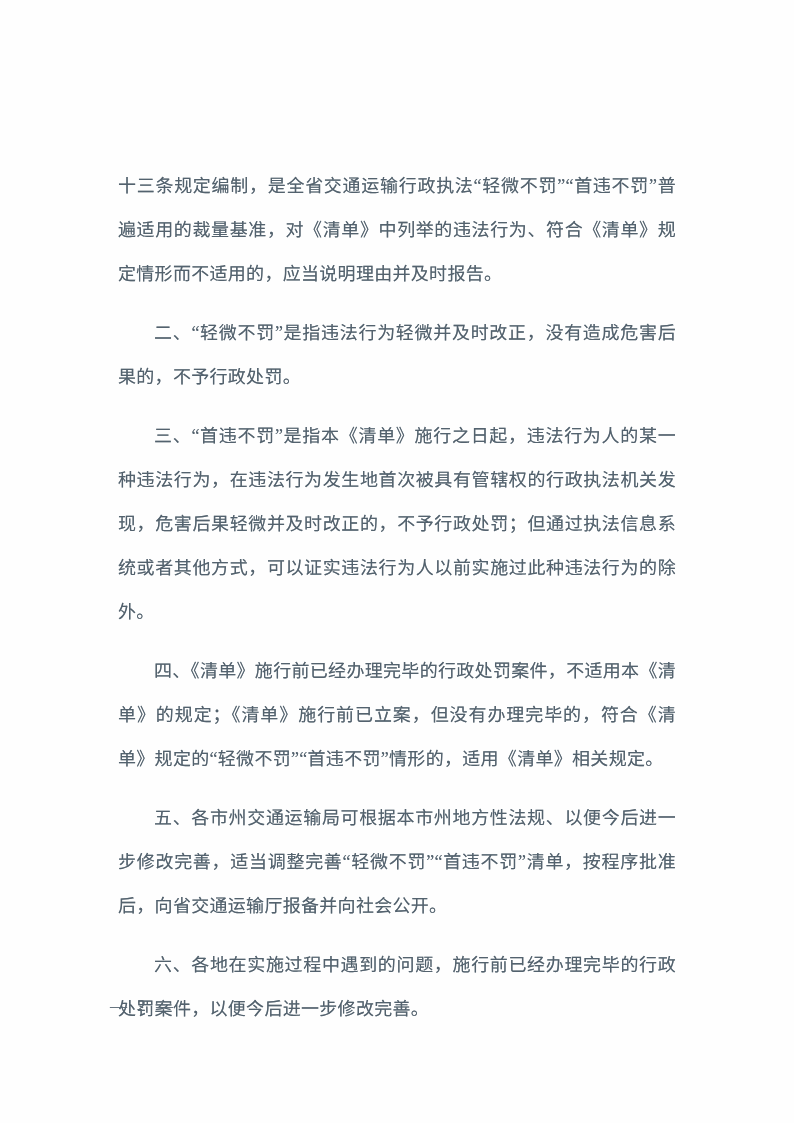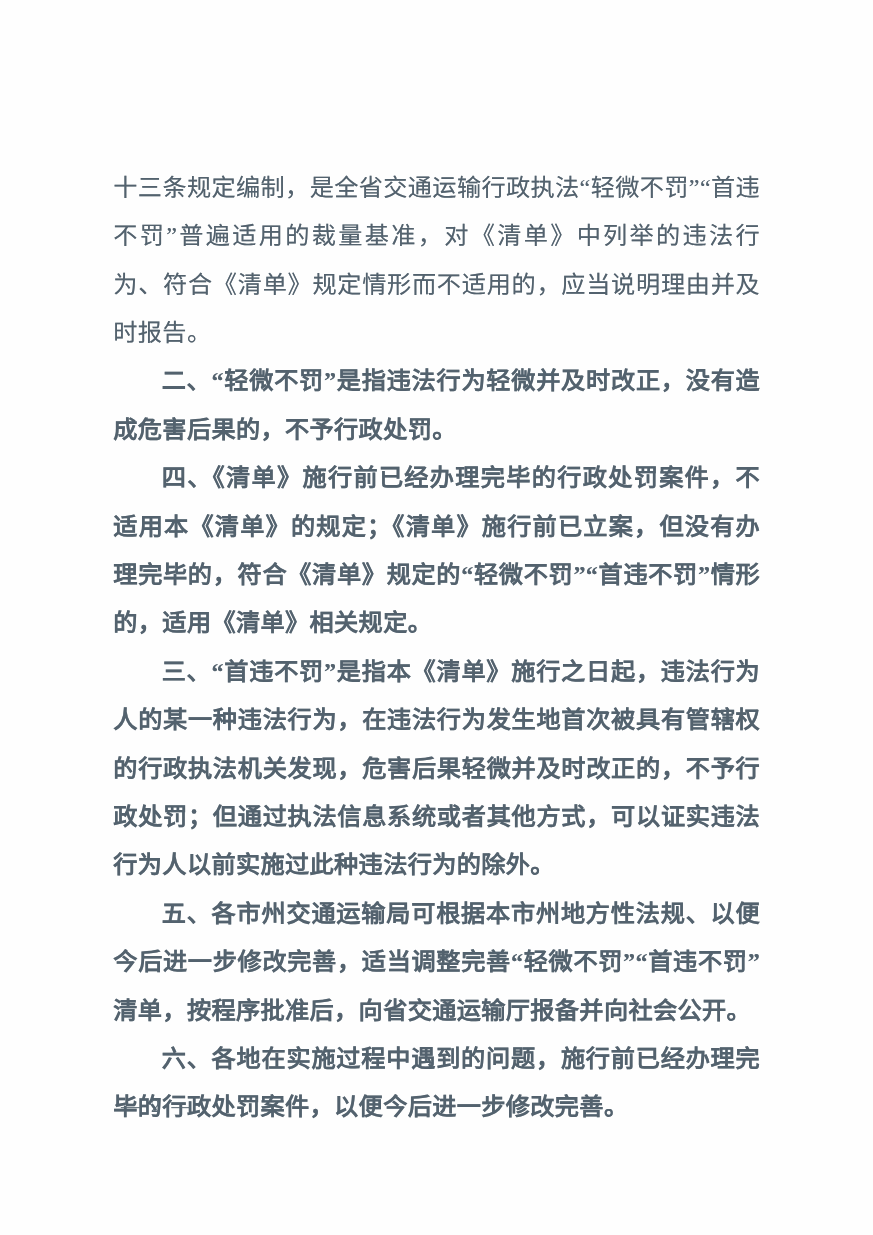--- a/index.html
+++ b/index.html
@@ -17,50 +17,49 @@
     overflow: hidden;
     font-family: "Liberation Serif", "DejaVu Serif", serif;
   }
   .content {
     position: absolute;
     top: 149px;
     left: 103px;
     width: 588px;
   }
   .content p {
-    margin: 0;
+    margin: 15px;
     padding: 0;
-    font-size: 22px;
+    font-size: 18px;
     line-height: 44px;
     letter-spacing: 0.3px;
     text-align: justify;
     color: #53626e;
     
     text-shadow: 0 0 0.4px rgba(83, 98, 110, 0.55);
   }
   .content p.indent {
     text-indent: 2em;
-    font-weight: bold;
   }
   .page-footer {
     position: absolute;
     left: 110px;
     top: 996px;
     font-size: 17px;
     letter-spacing: 3px;
     color: #5b6a75;
     text-shadow: 0 0 0.4px rgba(91, 106, 117, 0.55);
   }
 </style>
 </head>
 <body>
 
 <div class="page">
   <div class="content">
     <p class="no-indent">十三条规定编制，是全省交通运输行政执法“轻微不罚”“首违不罚”普遍适用的裁量基准，对《清单》中列举的违法行为、符合《清单》规定情形而不适用的，应当说明理由并及时报告。</p>
     <p class="indent">二、“轻微不罚”是指违法行为轻微并及时改正，没有造成危害后果的，不予行政处罚。</p>
+    <p class="indent">三、“首违不罚”是指本《清单》施行之日起，违法行为人的某一种违法行为，在违法行为发生地首次被具有管辖权的行政执法机关发现，危害后果轻微并及时改正的，不予行政处罚；但通过执法信息系统或者其他方式，可以证实违法行为人以前实施过此种违法行为的除外。</p>
     <p class="indent">四、《清单》施行前已经办理完毕的行政处罚案件，不适用本《清单》的规定；《清单》施行前已立案，但没有办理完毕的，符合《清单》规定的“轻微不罚”“首违不罚”情形的，适用《清单》相关规定。</p>
-    <p class="indent">三、“首违不罚”是指本《清单》施行之日起，违法行为人的某一种违法行为，在违法行为发生地首次被具有管辖权的行政执法机关发现，危害后果轻微并及时改正的，不予行政处罚；但通过执法信息系统或者其他方式，可以证实违法行为人以前实施过此种违法行为的除外。</p>
     <p class="indent">五、各市州交通运输局可根据本市州地方性法规、以便今后进一步修改完善，适当调整完善“轻微不罚”“首违不罚”清单，按程序批准后，向省交通运输厅报备并向社会公开。</p>
     <p class="indent">六、各地在实施过程中遇到的问题，施行前已经办理完毕的行政处罚案件，以便今后进一步修改完善。</p>
   </div>
   <div class="page-footer">— 2 —</div>
 </div>
 
 </body></html>

